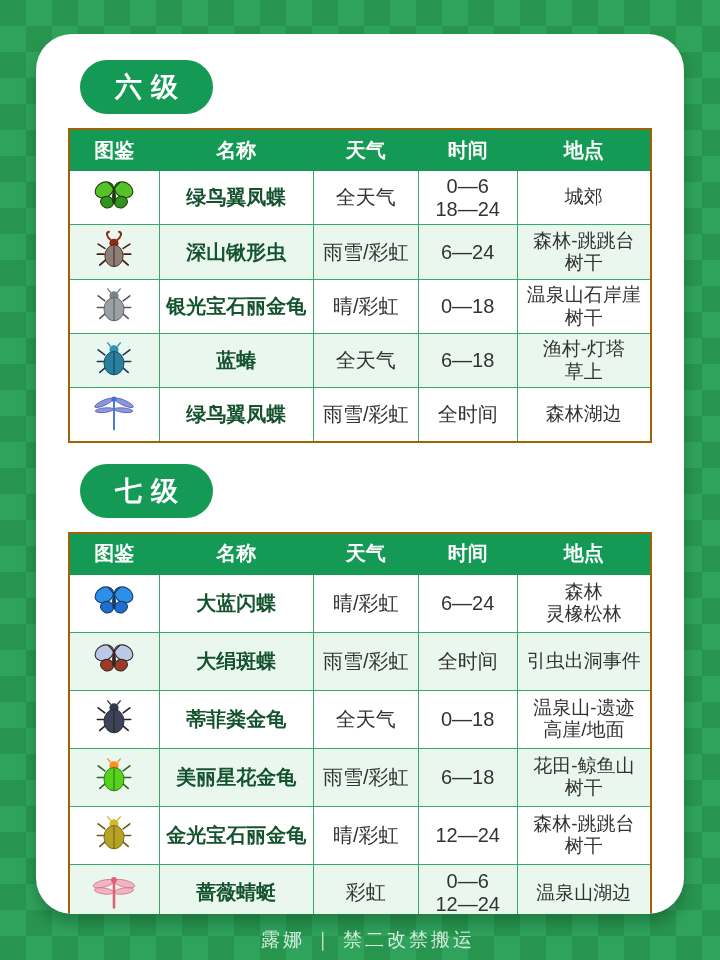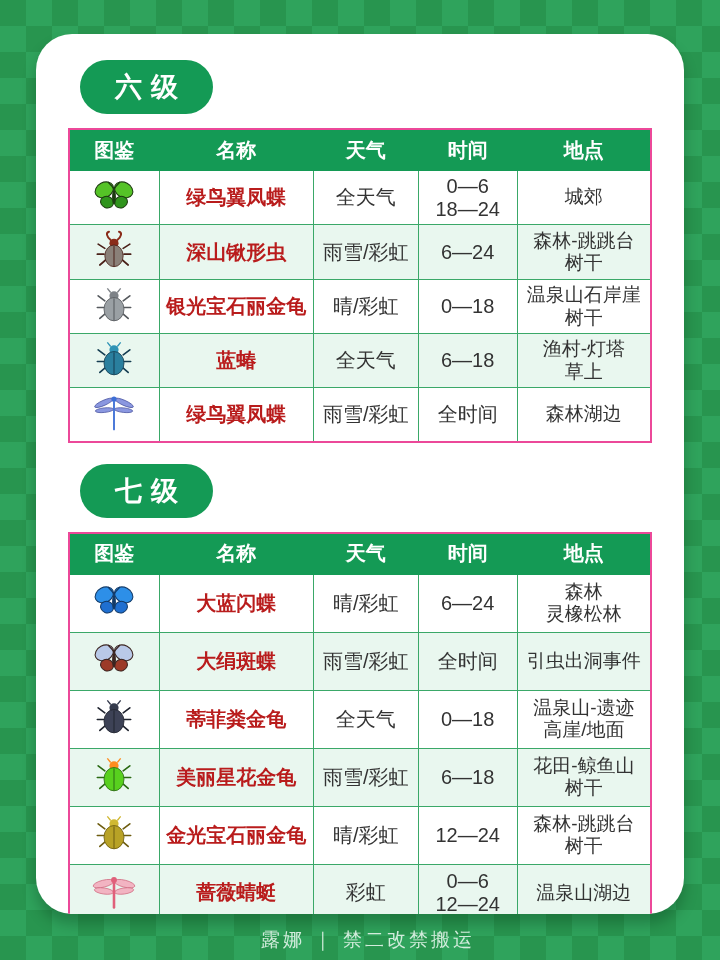--- a/index.html
+++ b/index.html
@@ -18,33 +18,33 @@
     background:#ffffff;border-radius:36px;box-sizing:border-box;
     padding:26px 32px 0 32px;overflow:hidden;
     box-shadow:0 10px 14px rgba(0,40,15,0.28);
   }
   .pill{
     display:inline-block;background:#149a55;color:#ffffff;
     font-size:27px;font-weight:bold;letter-spacing:9px;
     padding:9px 26px 9px 35px;border-radius:28px;margin:0 0 14px 12px;
   }
   .section2 .pill{margin-top:21px;}
-  table{width:100%;border-collapse:collapse;border:2px solid #ec4899;table-layout:fixed;padding-left:27px;}
+  table{width:100%;border-collapse:collapse;border:2px solid #a16207;table-layout:fixed;padding-left:27px;}
   th{
     background:#149a55;color:#ffffff;font-size:20px;font-weight:bold;
     height:40px;text-align:center;padding:0;border:1px solid #149a55;
   }
   td{
     border:1.5px solid #3aა868;border:1.5px solid #3aa868;text-align:center;vertical-align:middle;
     padding:2px 3px;background:#ffffff;box-sizing:border-box;
   }
   .t1 td{height:54px;}
   .t2 td{height:58px;}
   tr.alt td{background:#e9f7ef;}
-  td.name{color:#b91c1c;font-weight:bold;font-size:20px;}
+  td.name{color:#14532d;font-weight:bold;font-size:20px;}
   td.plain{color:#333333;font-size:20px;}
   td.time{color:#333333;font-size:20px;white-space:pre-line;line-height:1.12;}
   td.loc{color:#333333;font-size:19px;white-space:pre-line;line-height:1.18;}
   .bug{display:inline-block;line-height:0;}
   .footer{
     position:absolute;left:8px;bottom:7px;width:100%;text-align:center;
     color:#d2ecdc;font-size:19px;letter-spacing:3px;
   }
   col.c-icon{width:15.5%;}col.c-name{width:26.5%;}col.c-weather{width:18%;}
   col.c-time{width:17%;}col.c-loc{width:23%;}

